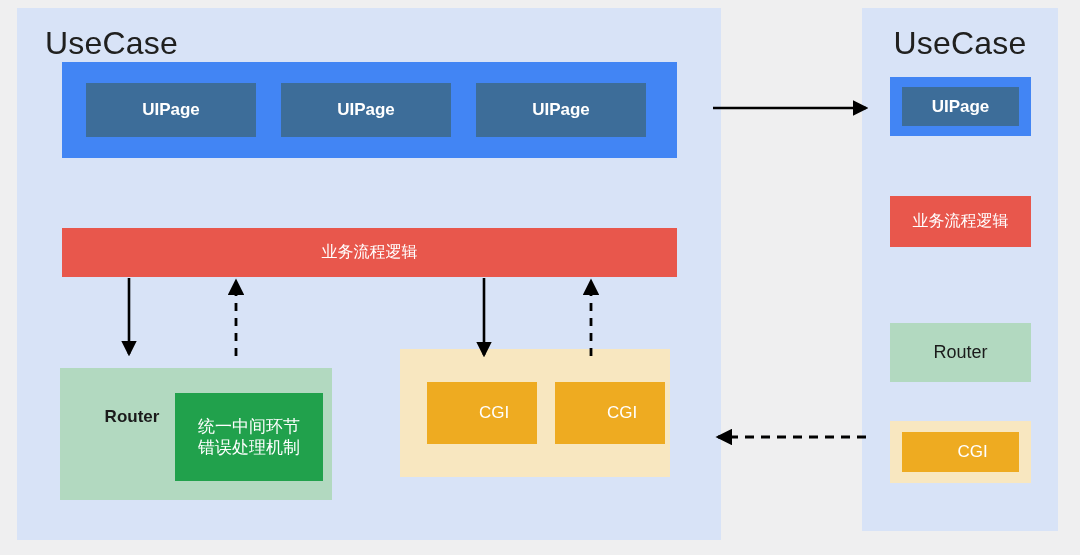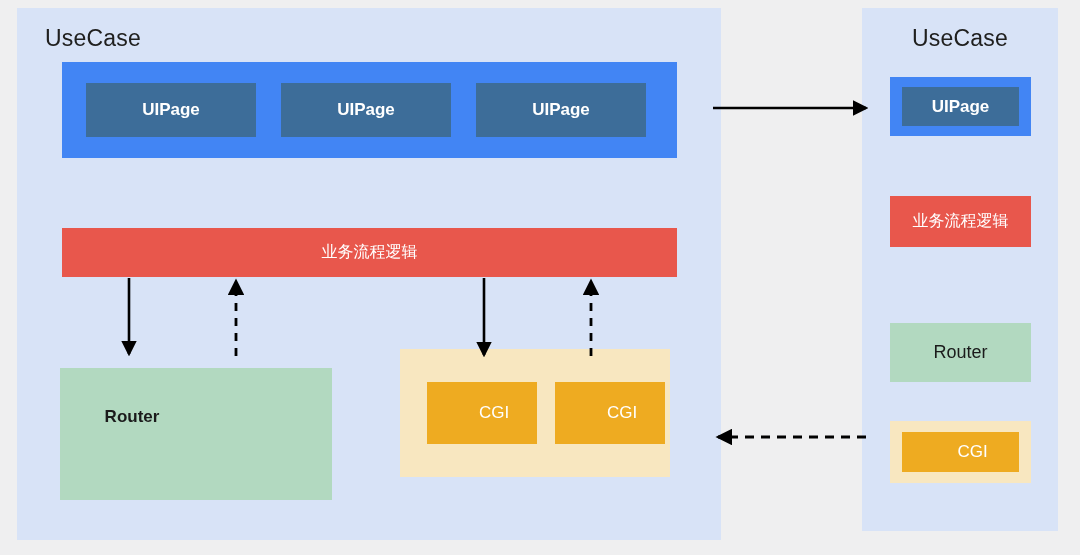--- a/index.html
+++ b/index.html
@@ -20,21 +20,21 @@
   .panel {
     position: absolute;
     background: #d8e3f7;
   }
   #left-panel  { left: 17px;  top: 8px;  width: 704px; height: 532px; }
   #right-panel { left: 862px; top: 8px;  width: 196px; height: 523px; }
 
   .panel-title {
     position: absolute;
     color: #20201f;
-    font-size: 23px;
+    font-size: 32px;
     font-weight: 400;
     letter-spacing: 0.2px;
     white-space: nowrap;
   }
   #left-panel .panel-title  { left: 28px; top: 17px; }
   #right-panel .panel-title { left: 0; right: 0; top: 17px; text-align: center; }
 
   
   .group {
     position: absolute;
@@ -116,20 +116,24 @@
         <span>UIPage</span>
       </div>
     </div>
 
     <div class="group red" style="left:45px; top:220px; width:615px; height:49px;">
       <div class="red-label">业务流程逻辑</div>
     </div>
 
     <div class="group green" style="left:43px; top:340px; width:272px; height:132px;">
       <div class="label-text bold" style="left:26px; top:36px; width:92px; height:26px;">Router</div>
+      <div class="node darkgreen two-line" style="left:115px; top:25px; width:148px; height:88px;">
+        <span class="two-line">统一中间环节
+错误处理机制</span>
+      </div>
     </div>
 
     <div class="group yellow" style="left:383px; top:341px; width:270px; height:128px;">
       <div class="node orange" style="left:27px; top:33px; width:110px; height:62px;">
         <span>CGI</span>
       </div>
       <div class="node orange" style="left:155px; top:33px; width:110px; height:62px;">
         <span>CGI</span>
       </div>
     </div>

